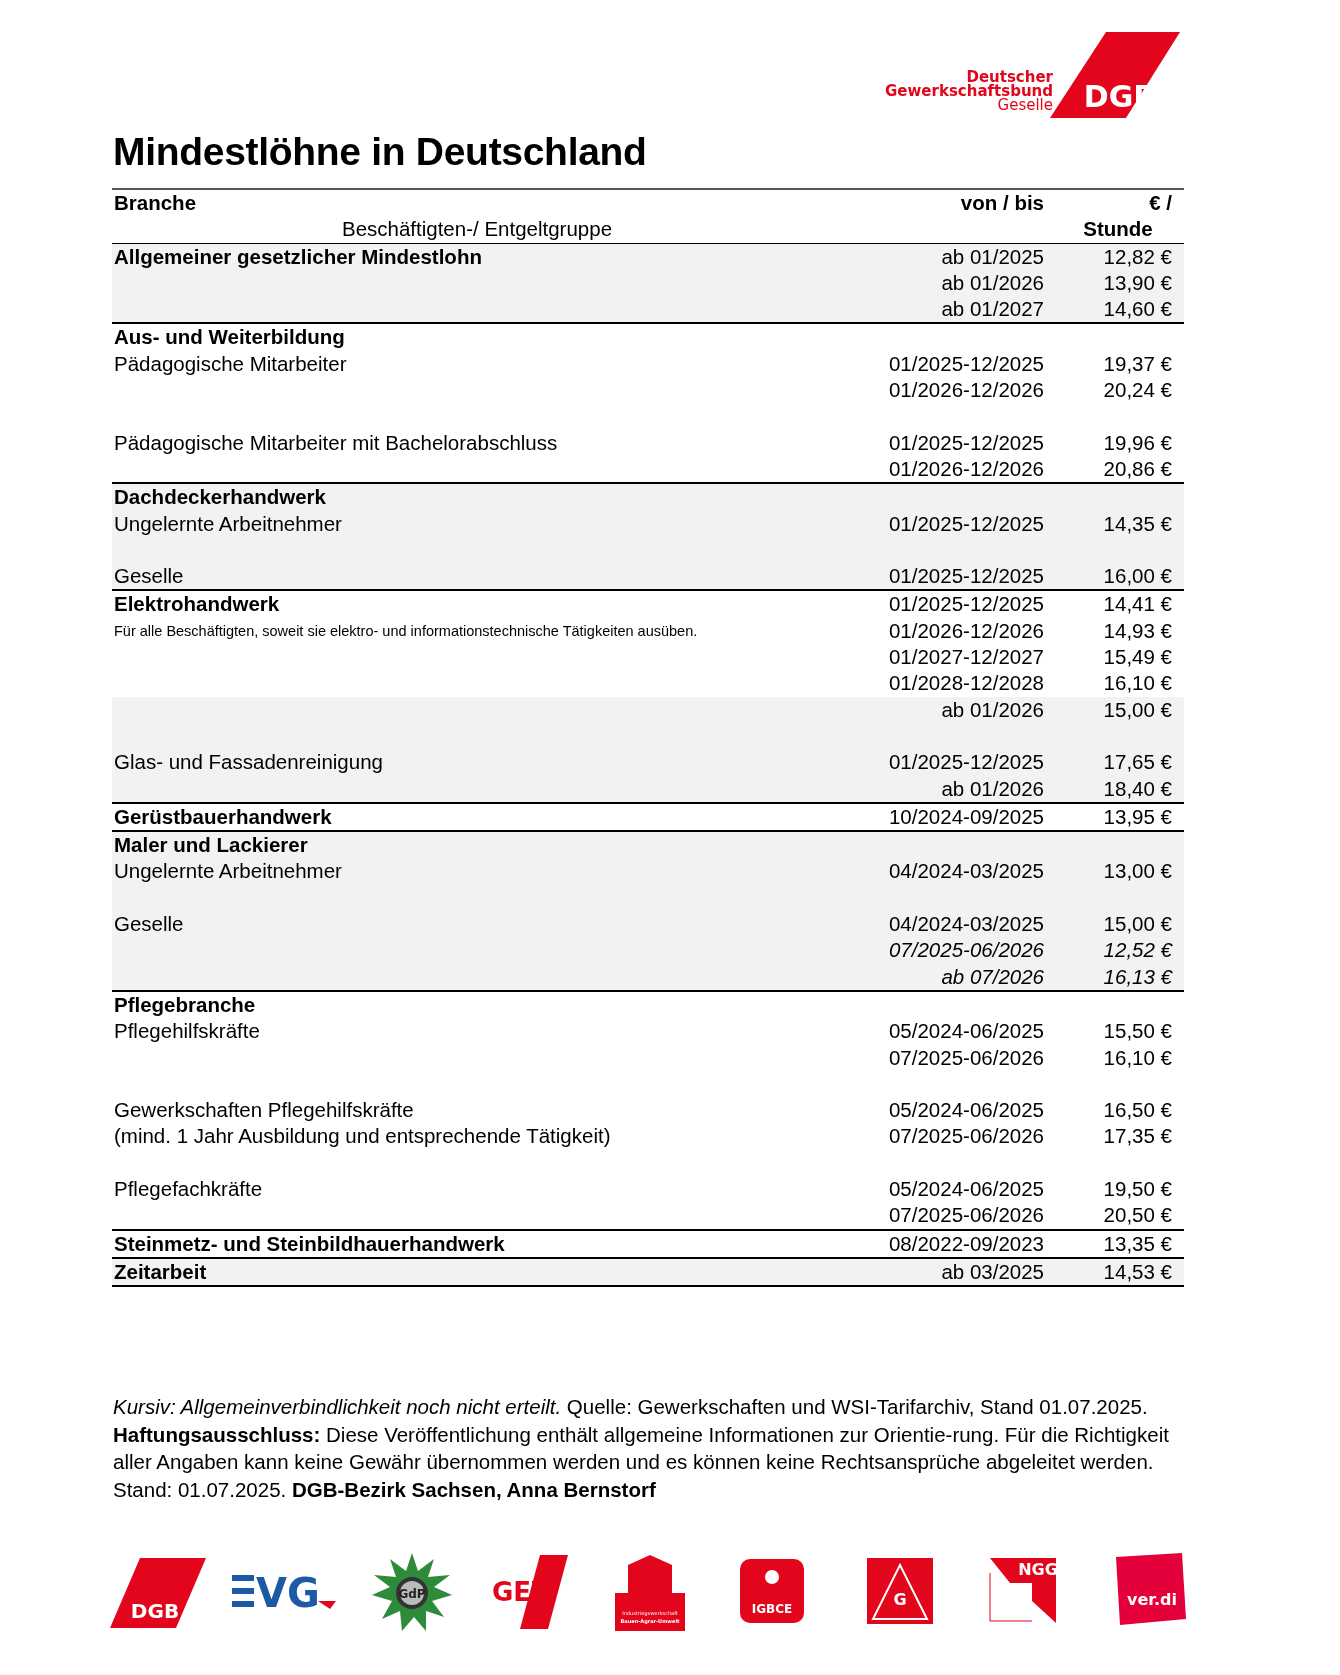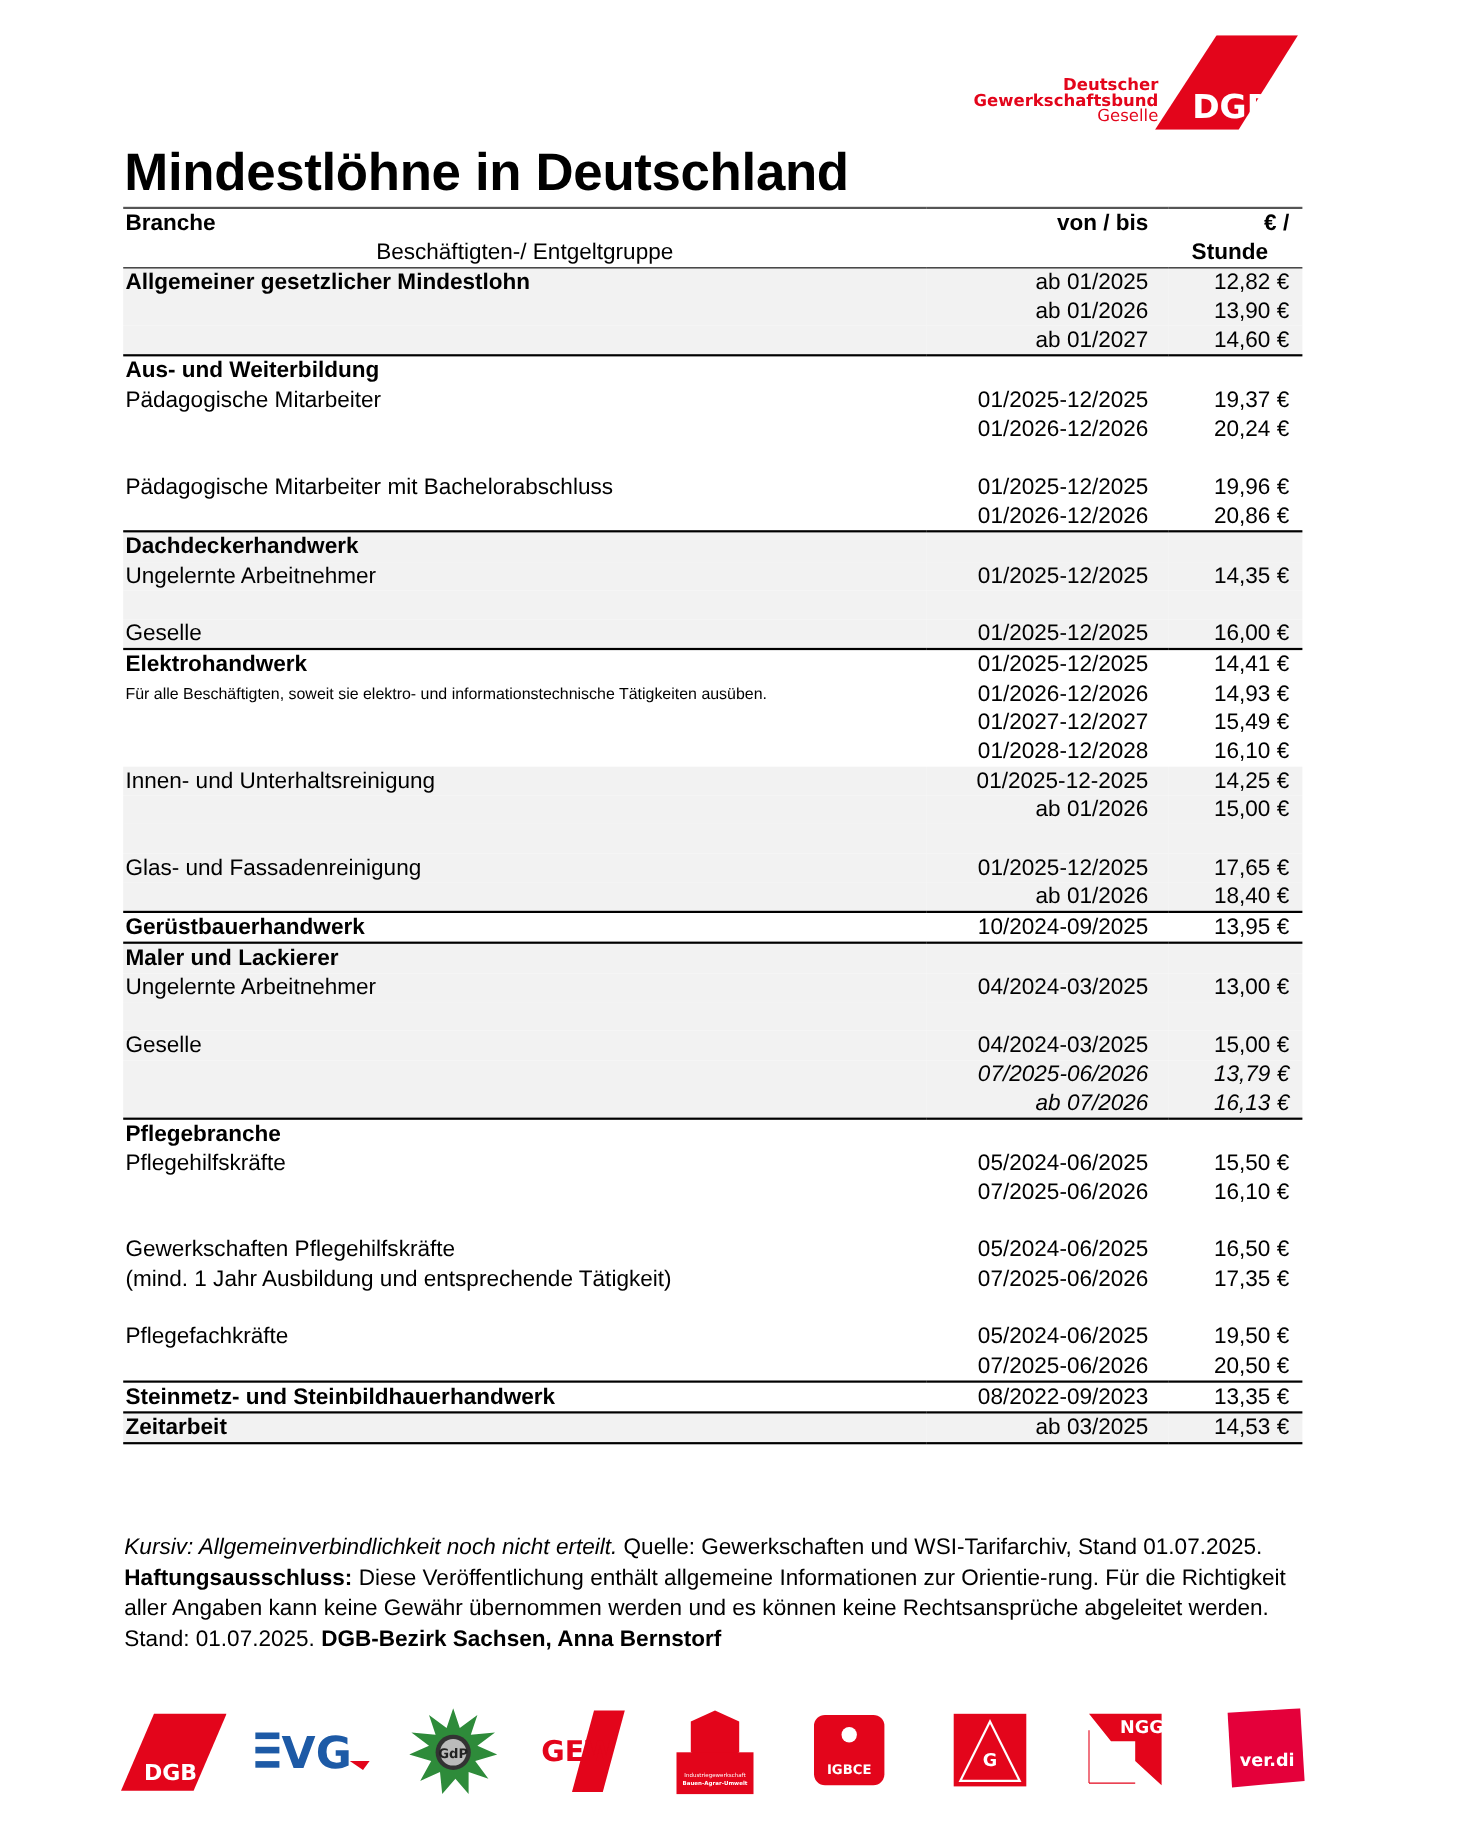--- a/index.html
+++ b/index.html
@@ -3,21 +3,21 @@
 <meta charset="utf-8">
 <style>
   html, body { margin:0; padding:0; background:#fff; }
   body { width:1340px; height:1675px; position:relative; overflow:hidden;
          font-family:"Liberation Sans", sans-serif; color:#000; }
   .hdr-logo { position:absolute; left:915px; top:32px; width:265px; height:86px; }
   .hdr-logo .txt { position:absolute; right:127px; top:38px; text-align:right;
          color:#e3051b; font-weight:bold; font-size:15px; line-height:14px; font-family:"DejaVu Sans", sans-serif; }
   .hdr-logo .txt .light { font-weight:normal; }
   .hdr-logo svg { position:absolute; right:0; top:0; }
-  h1 { position:absolute; left:113px; top:130px; margin:0; font-size:48px; font-weight:bold; letter-spacing:-0.3px; }
+  h1 { position:absolute; left:113px; top:130px; margin:0; font-size:39px; font-weight:bold; letter-spacing:-0.3px; }
   table { position:absolute; left:112px; top:188px; width:1072px; border-collapse:collapse; font-size:20.5px; }
   td { padding:0 2px; height:26.3px; line-height:26.3px; white-space:nowrap; vertical-align:bottom; }
   td.date { text-align:right; width:200px; padding-right:18px; }
   td.val { text-align:right; width:108px; padding-right:12px; }
   tr.top-border td { border-top:2px solid #000; }
   tr.head-first td { border-top:2px solid #555; }
   tr.head-last td { border-bottom:1.5px solid #000;text-align:center; }
   tr.gray td { background:#f2f2f2; }
   tr.last td { border-bottom:2px solid #000; }
   .b { font-weight:bold; }
@@ -135,25 +135,20 @@
         <td></td>
         <td class="date">01/2027-12/2027</td>
         <td class="val">15,49 €</td>
       </tr>
       <tr>
         <td></td>
         <td class="date">01/2028-12/2028</td>
         <td class="val">16,10 €</td>
       </tr>
       <tr class="gray">
-        <td>Innen- und Unterhaltsreinigung</td>
-        <td class="date">01/2025-12-2025</td>
-        <td class="val">14,25 €</td>
-      </tr>
-      <tr class="gray">
         <td></td>
         <td class="date">ab 01/2026</td>
         <td class="val">15,00 €</td>
       </tr>
       <tr class="gray">
         <td></td>
         <td class="date"></td>
         <td class="val"></td>
       </tr>
       <tr class="gray">
@@ -187,21 +182,21 @@
         <td class="val"></td>
       </tr>
       <tr class="gray">
         <td>Geselle</td>
         <td class="date">04/2024-03/2025</td>
         <td class="val">15,00 €</td>
       </tr>
       <tr class="gray">
         <td></td>
         <td class="date i">07/2025-06/2026</td>
-        <td class="val i">13,79 €</td>
+        <td class="val i">12,52 €</td>
       </tr>
       <tr class="gray">
         <td></td>
         <td class="date i">ab 07/2026</td>
         <td class="val i">16,13 €</td>
       </tr>
       <tr class="top-border">
         <td class="b">Pflegebranche</td>
         <td class="date"></td>
         <td class="val"></td>

